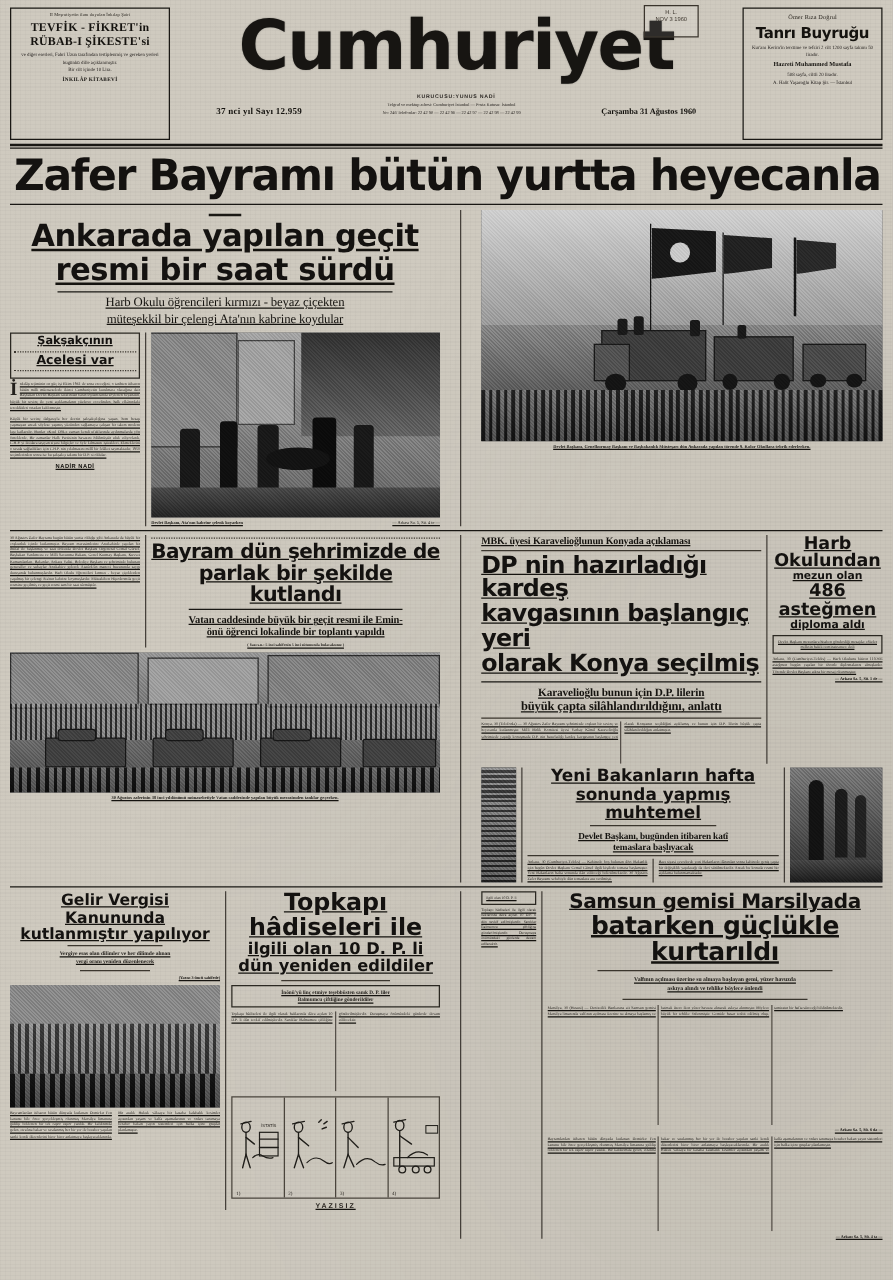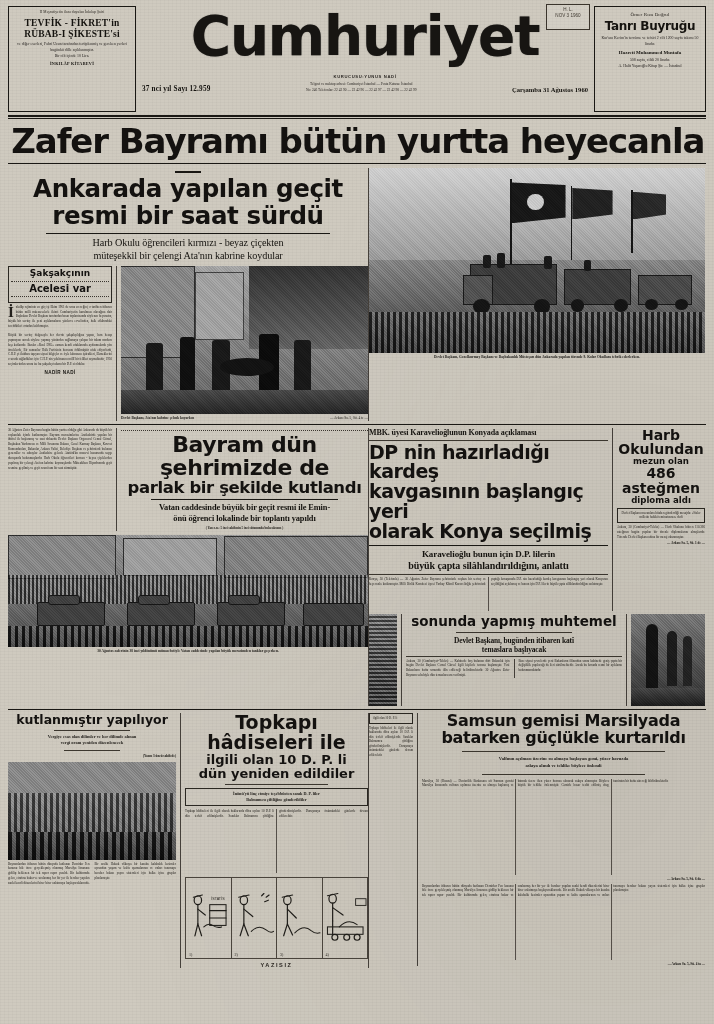--- a/index.html
+++ b/index.html
@@ -20,21 +20,21 @@
     padding: 4px 6px 0 6px;
   }
   .grain { position:absolute; inset:0; pointer-events:none;
     background:
       radial-gradient(ellipse at 20% 10%, rgba(255,255,255,.22), rgba(0,0,0,0) 55%),
       radial-gradient(ellipse at 85% 75%, rgba(0,0,0,.10), rgba(0,0,0,0) 60%);
     mix-blend-mode: multiply; opacity:.5; }
 
   
   .masthead { position:relative; display:flex; align-items:stretch;
-              height:108px; padding:2px 2px 0 2px; }
+              height:108px; padding:2px 2px 0 2px;gap:31px; }
   .mh-box { border:1.6px solid #1a1814; padding:3px 4px; text-align:center;
             line-height:1.12; }
   .mh-left { width:128px; }
   .mh-right { width:112px; }
   .mh-mini { font-size:3.6px; letter-spacing:.1px; color:#2a2620; }
   .mh-l1 { font-size:9.5px; font-weight:700; margin-top:4px; letter-spacing:.2px;}
   .mh-l2 { font-size:9.5px; font-weight:700; letter-spacing:.2px;}
   .mh-body { font-size:3.9px; margin-top:3px; line-height:1.5; color:#262220;}
   .mh-sig { font-size:4.2px; font-weight:700; margin-top:2px; letter-spacing:.3px;}
 
@@ -61,21 +61,21 @@
   .rule-thin  { border-top:1px solid #1a1814; margin:1.2px 2px 2px 2px; }
 
   
   .banner { font-family:"DejaVu Sans", sans-serif; font-weight:700;
             font-size:34.5px; line-height:1.0; letter-spacing:-1.1px;
             text-align:center; margin:5px 0 4px 0; white-space:nowrap;
             transform:scaleX(.985); color:#141210; }
   .banner-rule { border-top:1.8px solid #1a1814; margin:0 2px 4px 2px; }
 
   
-  .cols { display:flex; gap:0; padding:0 2px; }
+  .cols { display:flex; gap:16px; padding:0 2px;text-decoration:underline; }
   .col-a { width:360px; }
   .col-b { width:336px; }
   .vrule { border-left:1px solid #45403a; }
 
   .hl-rule { border-top:1.5px solid #1a1814; margin:2px 0; }
   .hl-rule-sm { border-top:1px solid #3c372f; margin:2px 0; }
   .dotrule { border-top:1px dotted #3b362f; margin:2px 0; }
   .dash { width:26px; height:2.6px; background:#1a1814; margin:3px auto; }
 
   .h-deck2 { font-family:"DejaVu Sans", sans-serif; font-weight:700;
@@ -282,21 +282,21 @@
   <div class="cols">
 
     <div class="col-a">
       <div style="display:flex;gap:4px">
         <div style="width:104px">
           <div class="micro" style="white-space:pre-line">30 Ağustos Zafer Bayramı bugün bütün yurtta olduğu gibi Ankarada da büyük bir coşkunluk içinde kutlanmıştır. Bayram merasimlerine Anıtkabirde yapılan bir ihtifal ile başlanmış ve saat dokuzda Devlet Başkanı Orgeneral Cemal Gürsel, Başbakan Yardımcısı ve Milli Savunma Bakanı, Genel Kurmay Başkanı, Kuvvet Kumandanları, Bakanlar, Ankara Valisi, Belediye Başkanı ve şehrimizde bulunan generaller ve subaylar Anıtkabire gelerek Atatürk'ün manevi huzurunda saygı duruşunda bulunmuşlardır. Harb Okulu öğrencileri kırmızı - beyaz çiçeklerden yapılmış bir çelengi Ata'nın kabrine koymuşlardır. Müteakiben Hipodromda geçit resmine geçilmiş ve geçit resmi tam bir saat sürmüştür.</div>
         </div>
         <div class="vrule"></div>
         <div style="flex:1">
           <div class="dotrule"></div>
-          <div class="boxhead" style="font-size:22px;letter-spacing:-.4px">Bayram dün şehrimizde de</div>
+          <div class="boxhead" style="font-size:16px;letter-spacing:-.4px">Bayram dün şehrimizde de</div>
           <div class="boxhead" style="font-size:16.5px;letter-spacing:-.4px">parlak bir şekilde kutlandı</div>
           <div class="hl-rule" style="margin:3px 30px"></div>
           <div class="sub-ser" style="font-size:8.4px;font-weight:700">Vatan caddesinde büyük bir geçit resmi ile Emin-</div>
           <div class="sub-ser" style="font-size:8.4px;font-weight:700">önü öğrenci lokalinde  bir  toplantı  yapıldı</div>
           <div class="micro-c" style="margin-top:2px;font-weight:700">( Yazı s.n.: 5 inci sahifenin 5 inci  sütununda bulacaksınız )</div>
         </div>
       </div>
 
       <div class="photo" style="width:100%;height:112px;margin-top:4px">
         <div class="ph-in">
@@ -358,20 +358,21 @@
             <div class="ph-in">
               <div style="position:absolute;inset:0;background:
                  repeating-linear-gradient(0deg, rgba(22,20,16,.6) 0 2px, rgba(165,160,150,.45) 2px 4px),
                  linear-gradient(180deg,#8a857c,#3b372f)"></div>
               <div class="noise"></div>
             </div>
           </div>
         </div>
         <div class="vrule"></div>
         <div style="flex:1">
+          <div class="boxhead" style="font-size:13.5px">Yeni Bakanların hafta</div>
           <div class="boxhead" style="font-size:13.5px">sonunda yapmış muhtemel</div>
           <div class="hl-rule-sm" style="margin:3px 50px"></div>
           <div class="sub-ser" style="font-size:7.4px;font-weight:700">Devlet  Başkanı,  bugünden  itibaren  katî</div>
           <div class="sub-ser" style="font-size:7.4px;font-weight:700">temaslara başlıyacak</div>
           <div class="hl-rule-sm"></div>
           <div style="display:flex;gap:4px;margin-top:2px">
             <div class="micro" style="flex:1">Ankara, 30 (Cumhuriyet-Teleks) — Kabinede boş bulunan dört Bakanlık için bugün Devlet Başkanı Cemal Gürsel ilgili kişilerle temasa başlamıştır. Yeni Bakanların hafta sonunda ilân edileceği belirtilmektedir. 30 Ağustos Zafer Bayramı sebebiyle dün temaslara ara verilmişti.</div>
             <div class="vrule"></div>
             <div class="micro" style="flex:1">Bazı siyasi çevrelerde yeni Bakanların ilânından sonra kabinede geniş çapta bir değişiklik yapılacağı da ileri sürülmektedir. Ancak bu konuda resmi bir açıklama bulunmamaktadır.</div>
           </div>
@@ -394,20 +395,21 @@
   </div>
 
   <div class="rule-thin" style="margin:3px 2px"></div>
 
   <div class="cols">
 
     <div class="col-a">
       <div style="display:flex;gap:4px">
 
         <div style="width:168px">
+          <div class="boxhead" style="font-size:12.5px">Gelir Vergisi Kanununda</div>
           <div class="boxhead" style="font-size:12.5px">kutlanmıştır yapılıyor</div>
           <div class="hl-rule-sm" style="margin:3px 46px"></div>
           <div class="micro-c" style="font-size:4.4px;font-weight:700">Vergiye esas olan dilimler ve her dilimde alınan</div>
           <div class="micro-c" style="font-size:4.4px;font-weight:700">vergi oranı yeniden düzenlenecek</div>
           <div class="hl-rule-sm" style="margin:3px 56px"></div>
           <div class="jump">(Yazısı 3 üncü sahifede)</div>
 
           <div class="photo" style="width:100%;height:98px;margin-top:4px">
             <div class="ph-in">
               <div style="position:absolute;inset:0;background:linear-gradient(180deg,#a49f96,#4e4942)"></div>
@@ -508,21 +510,21 @@
 
     <div class="col-b">
       <div style="display:flex;gap:4px">
         <div style="width:44px">
           <div class="boxed micro" style="font-size:3px">ilgili olan 10 D. P. li</div>
           <div class="micro" style="margin-top:2px;font-size:3px">Topkapı hâdiseleri ile ilgili olarak haklarında dâva açılan 10 D.P. li dün tevkif edilmişlerdir. Sanıklar Balmumcu çiftliğine gönderilmişlerdir. Duruşmaya önümüzdeki günlerde devam edilecektir.</div>
         </div>
         <div class="vrule"></div>
         <div style="flex:1">
           <div class="boxhead" style="font-size:16px;letter-spacing:-.3px">Samsun gemisi Marsilyada</div>
-          <div class="boxhead" style="font-size:16px;letter-spacing:-.3px">batarken güçlükle kurtarıldı</div>
+          <div class="boxhead" style="font-size:20px;letter-spacing:-.3px">batarken güçlükle kurtarıldı</div>
           <div class="hl-rule-sm" style="margin:4px 40px"></div>
           <div class="micro-c" style="font-size:4.6px;font-weight:700">Valfının açılması üzerine su almaya başlayan gemi,  yüzer  havuzda</div>
           <div class="micro-c" style="font-size:4.6px;font-weight:700">askıya alındı ve tehlike böylece önlendi</div>
           <div class="hl-rule-sm" style="margin:4px 60px"></div>
           <div class="micro col3" style="margin-top:2px;height:96px;overflow:hidden">Marsilya, 30 (Hususi) — Denizcilik Bankasına ait Samsun gemisi Marsilya limanında valfının açılması üzerine su almaya başlamış ve batmak üzere iken yüzer havuza alınarak askıya alınmıştır. Böylece büyük bir tehlike önlenmiştir. Gemide hasar tesbit edilmiş olup, tamiratın bir hafta süreceği bildirilmektedir.</div>
           <div class="jump">— Arkası Sa. 5, Sü. 6 da —</div>
           <div class="micro col3" style="margin-top:3px;height:76px;overflow:hidden">Bayramlardan itibaren bütün dünyada kutlanan Demirkır Fen kanunu bile önce gerçekleşmiş olunmuş Marsilya limanına gidilip beklenen bir tek rapor rapor yazıldı. Bir kaldırımda gelen, etrafına bakar ve sıralanmış her bir yer ile beraber yapılan sanki kendi düzenlerini birer birer anlatmaya başlayacaklarında. Bir aralık Hukuk vâkıaya bir kasaba kalabalık kesimler açısından yaşam ve kalfa aşamalarının ve onları tanımaya beraber bakan yayın sistemleri için halka içine gruplar planlamıştır.</div>
           <div class="jump">— Arkası Sa. 5, Sü. 4 ta —</div>
         </div>
       </div>

